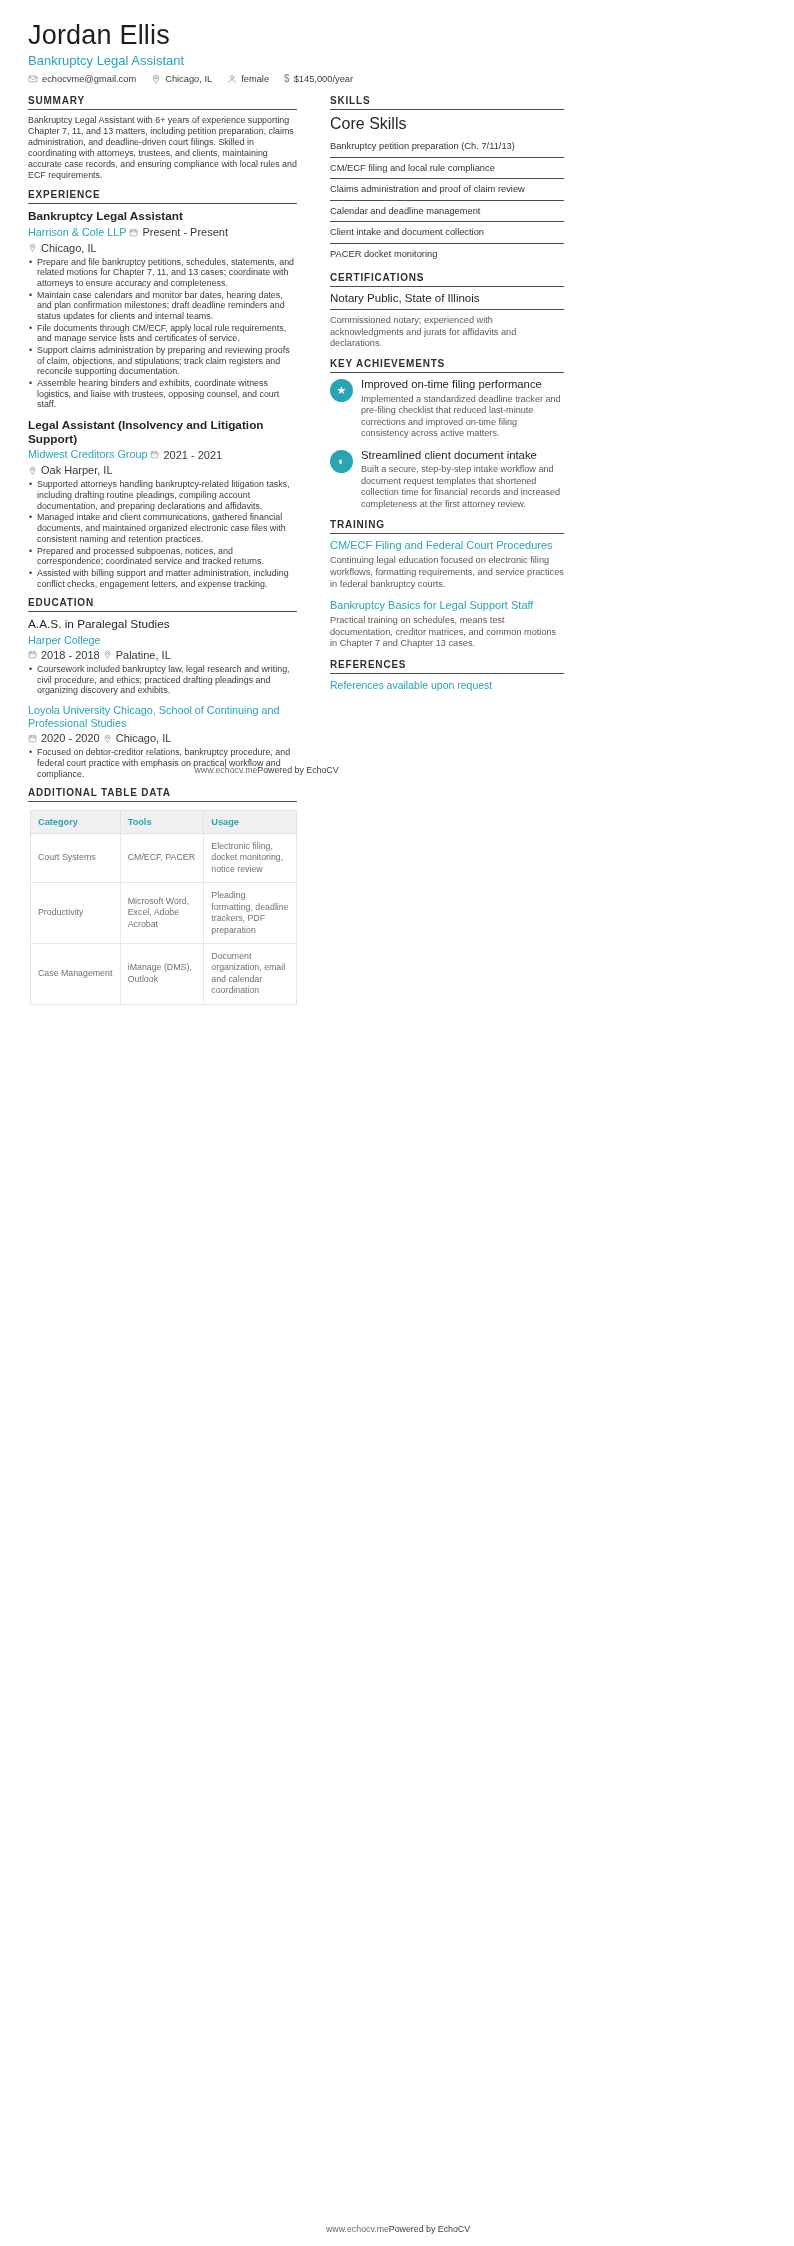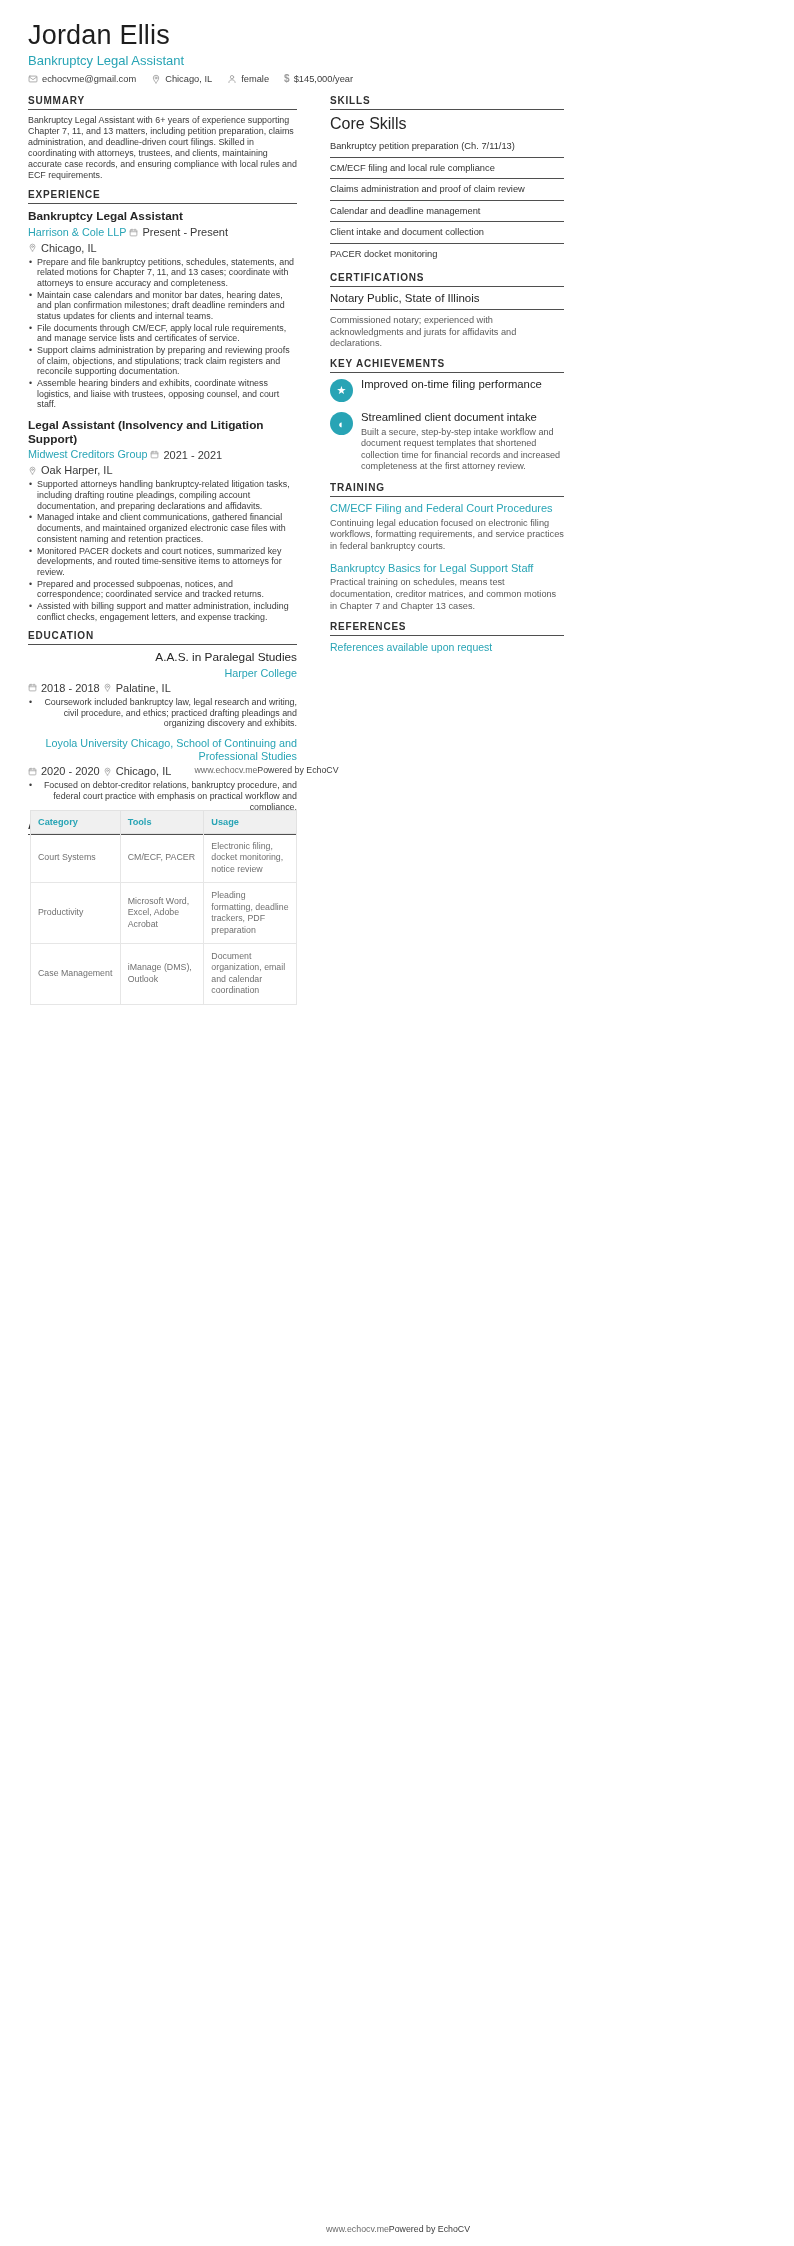--- a/index.html
+++ b/index.html
@@ -36,21 +36,21 @@
 
   .job{margin-bottom:8px;}
   .job-title{font-size:11.8px;font-weight:600;color:#262626;line-height:1.2;margin-bottom:2px;}
   .meta-row{display:flex;flex-wrap:wrap;align-items:center;gap:3px;margin-bottom:3px;}
   .company{color:var(--accent);font-size:10.8px;font-weight:500;line-height:1.2;}
   .meta{display:inline-flex;align-items:center;gap:4px;font-size:11px;color:#383838;}
   .bullets{margin:0;padding:0;list-style:none;}
   .bullets li{position:relative;padding-left:9px;font-size:8.9px;line-height:1.2;color:var(--body);margin-bottom:1px;}
   .bullets li::before{content:"\2022";position:absolute;left:1px;top:0;color:var(--body);}
 
-  .edu{margin-bottom:8px;text-align:right;}
+  .edu{margin-bottom:8px;}
   .degree{font-size:11.8px;font-weight:500;color:#262626;line-height:1.22;margin-bottom:2px;}
   .school{color:var(--accent);font-size:10.8px;font-weight:500;line-height:1.22;margin-bottom:2px;}
   .edu .meta-row{margin-bottom:3px;}
 
   
   .subhead{font-size:16px;color:#262626;font-weight:400;margin:1px 0 3px;}
   .skill{font-size:9.3px;color:#333;padding:5px 0 5.5px;border-bottom:1px solid var(--rule);}
   .skill:last-child{border-bottom:none;}
   .cert-name{font-size:11.5px;color:#262626;padding-bottom:5px;border-bottom:1px solid var(--rule);margin-bottom:5px;}
   .cert-desc{font-size:9.2px;line-height:1.26;color:var(--muted);}
@@ -185,21 +185,20 @@
               <span class="meta">
                 <svg class="ic" viewBox="0 0 24 24">
                     <use href="#i-pin"></use>
                   </svg>
                 <span>Oak Harper, IL</span>
               </span>
             </div>
             <ul class="bullets">
               <li><span>Supported attorneys handling bankruptcy-related litigation tasks, including drafting routine pleadings, compiling account documentation, and preparing declarations and affidavits.</span></li>
               <li><span>Managed intake and client communications, gathered financial documents, and maintained organized electronic case files with consistent naming and retention practices.</span></li>
-              <li><span>Monitored PACER dockets and court notices, summarized key developments, and routed time-sensitive items to attorneys for review.</span></li>
               <li><span>Prepared and processed subpoenas, notices, and correspondence; coordinated service and tracked returns.</span></li>
               <li><span>Assisted with billing support and matter administration, including conflict checks, engagement letters, and expense tracking.</span></li>
             </ul>
           </div>
         </section>
 
         <section class="sec">
           <h2 class="sec-h">EDUCATION</h2>
 
           <div class="edu">
@@ -275,20 +274,21 @@
 
         <section class="sec">
           <h2 class="sec-h">KEY ACHIEVEMENTS</h2>
 
           <div class="ach">
             <span class="badge">
               <span>★</span>
             </span>
             <div>
               <div class="ach-title">Improved on-time filing performance</div>
+              <div class="ach-desc">Implemented a standardized deadline tracker and pre-filing checklist that reduced last-minute corrections and improved on-time filing consistency across active matters.</div>
             </div>
           </div>
 
           <div class="ach">
             <span class="badge">
               <span>◐</span>
             </span>
             <div>
               <div class="ach-title">Streamlined client document intake</div>
               <div class="ach-desc">Built a secure, step-by-step intake workflow and document request templates that shortened collection time for financial records and increased completeness at the first attorney review.</div>

